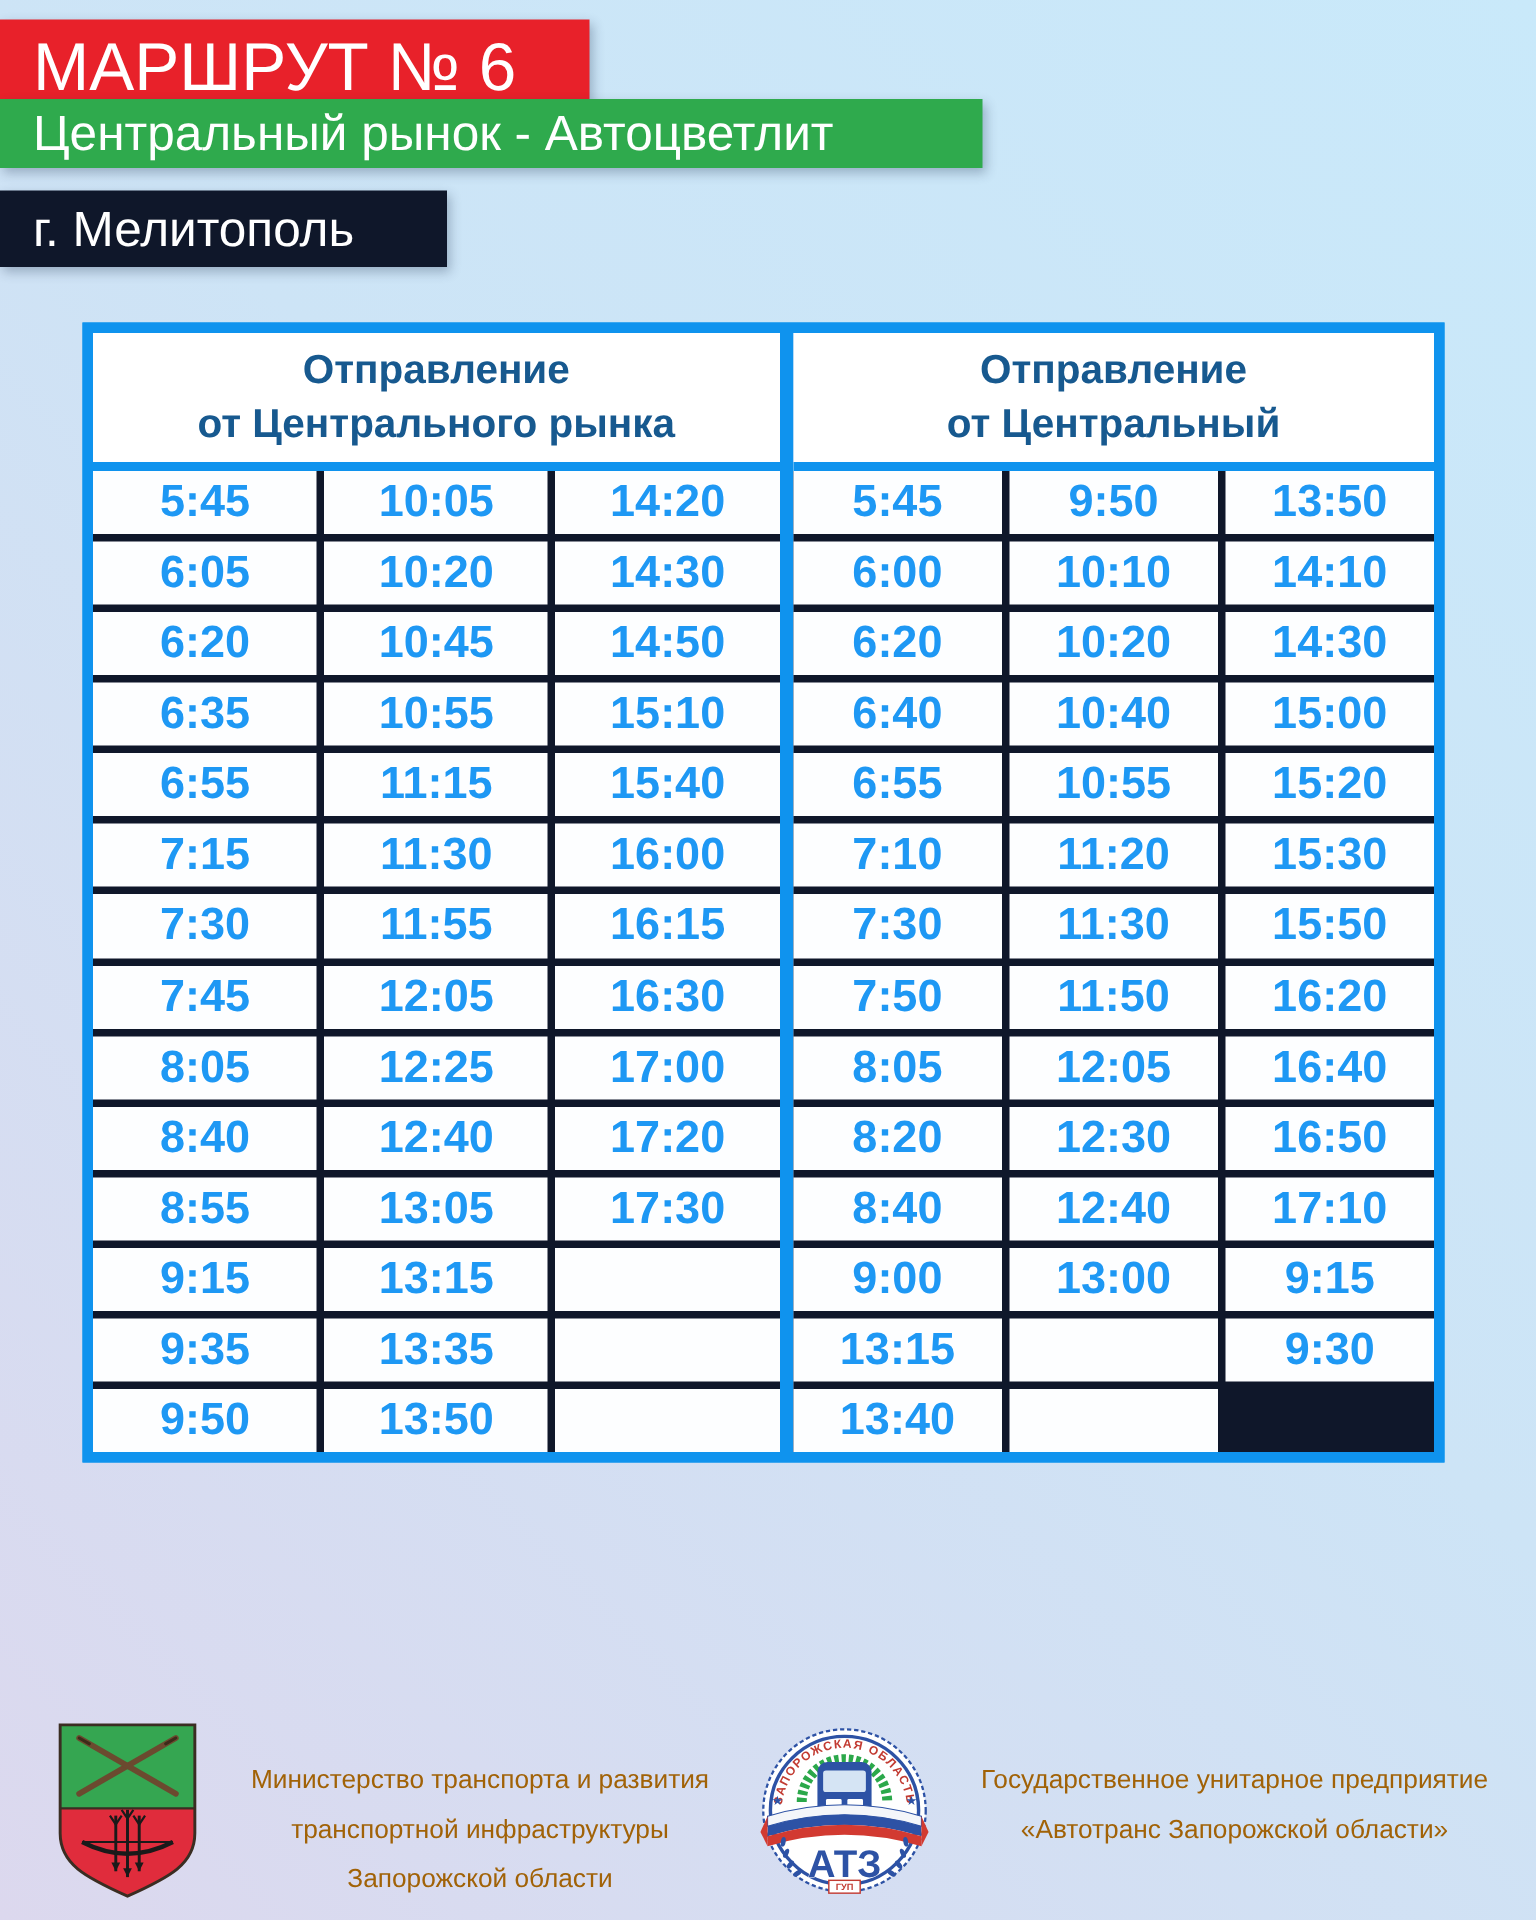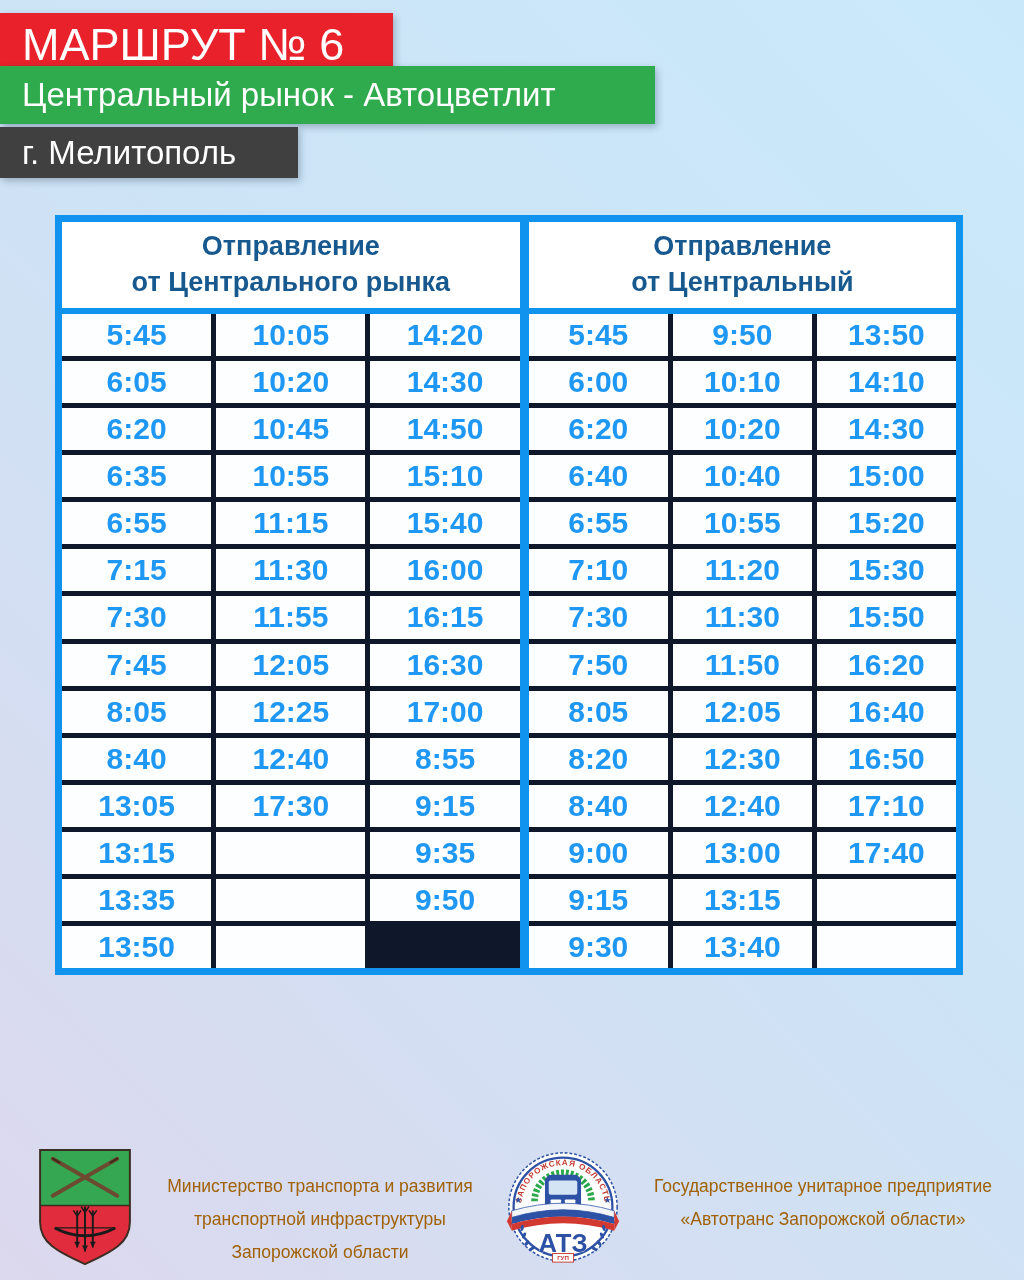--- a/index.html
+++ b/index.html
@@ -12,22 +12,22 @@
   }
   
   .banner {
     position:absolute; left:0;
     display:flex; align-items:center;
     padding-left:22px; color:#ffffff;
     box-shadow:2px 3px 7px rgba(30,50,80,.30);
     white-space:nowrap;
   }
   .banner-red   { top:13px;     width:393px; height:64px; background:#e8212a; font-size:45px; }
-  .banner-green { top:66px;  width:655px; height:58px; background:#2faa4d; font-size:33px; }
-  .banner-blue  { top:127px; width:298px; height:51px; background:#404040; font-size:33px; }
+  .banner-green { top:66px;  width:655px; height:46px; background:#2faa4d; font-size:33px; }
+  .banner-blue  { top:127px; width:298px; height:51px; background:#0f172a; font-size:33px; }
 
   
   .timetable {
     position:absolute; left:55px; top:215px;
     width:908px; height:760px;
     background:#0f93ee;
     border:7px solid #0f93ee;
     display:flex;
   }
   .half { display:flex; flex-direction:column; background:#c9d8ec; }
@@ -106,20 +106,21 @@
         <div class="cell">11:55</div>
         <div class="cell">16:15</div>
         <div class="cell">7:45</div>
         <div class="cell">12:05</div>
         <div class="cell">16:30</div>
         <div class="cell">8:05</div>
         <div class="cell">12:25</div>
         <div class="cell">17:00</div>
         <div class="cell">8:40</div>
         <div class="cell">12:40</div>
+        <div class="cell">17:20</div>
         <div class="cell">8:55</div>
         <div class="cell">13:05</div>
         <div class="cell">17:30</div>
         <div class="cell">9:15</div>
         <div class="cell">13:15</div>
         <div class="cell"></div>
         <div class="cell">9:35</div>
         <div class="cell">13:35</div>
         <div class="cell"></div>
         <div class="cell">9:50</div>
@@ -161,21 +162,20 @@
         <div class="cell">12:05</div>
         <div class="cell">16:40</div>
         <div class="cell">8:20</div>
         <div class="cell">12:30</div>
         <div class="cell">16:50</div>
         <div class="cell">8:40</div>
         <div class="cell">12:40</div>
         <div class="cell">17:10</div>
         <div class="cell">9:00</div>
         <div class="cell">13:00</div>
-        <div class="cell">17:40</div>
         <div class="cell">9:15</div>
         <div class="cell">13:15</div>
         <div class="cell"></div>
         <div class="cell">9:30</div>
         <div class="cell">13:40</div>
         <div class="cell"></div>
       </div>
   </section>
 </div>
 

